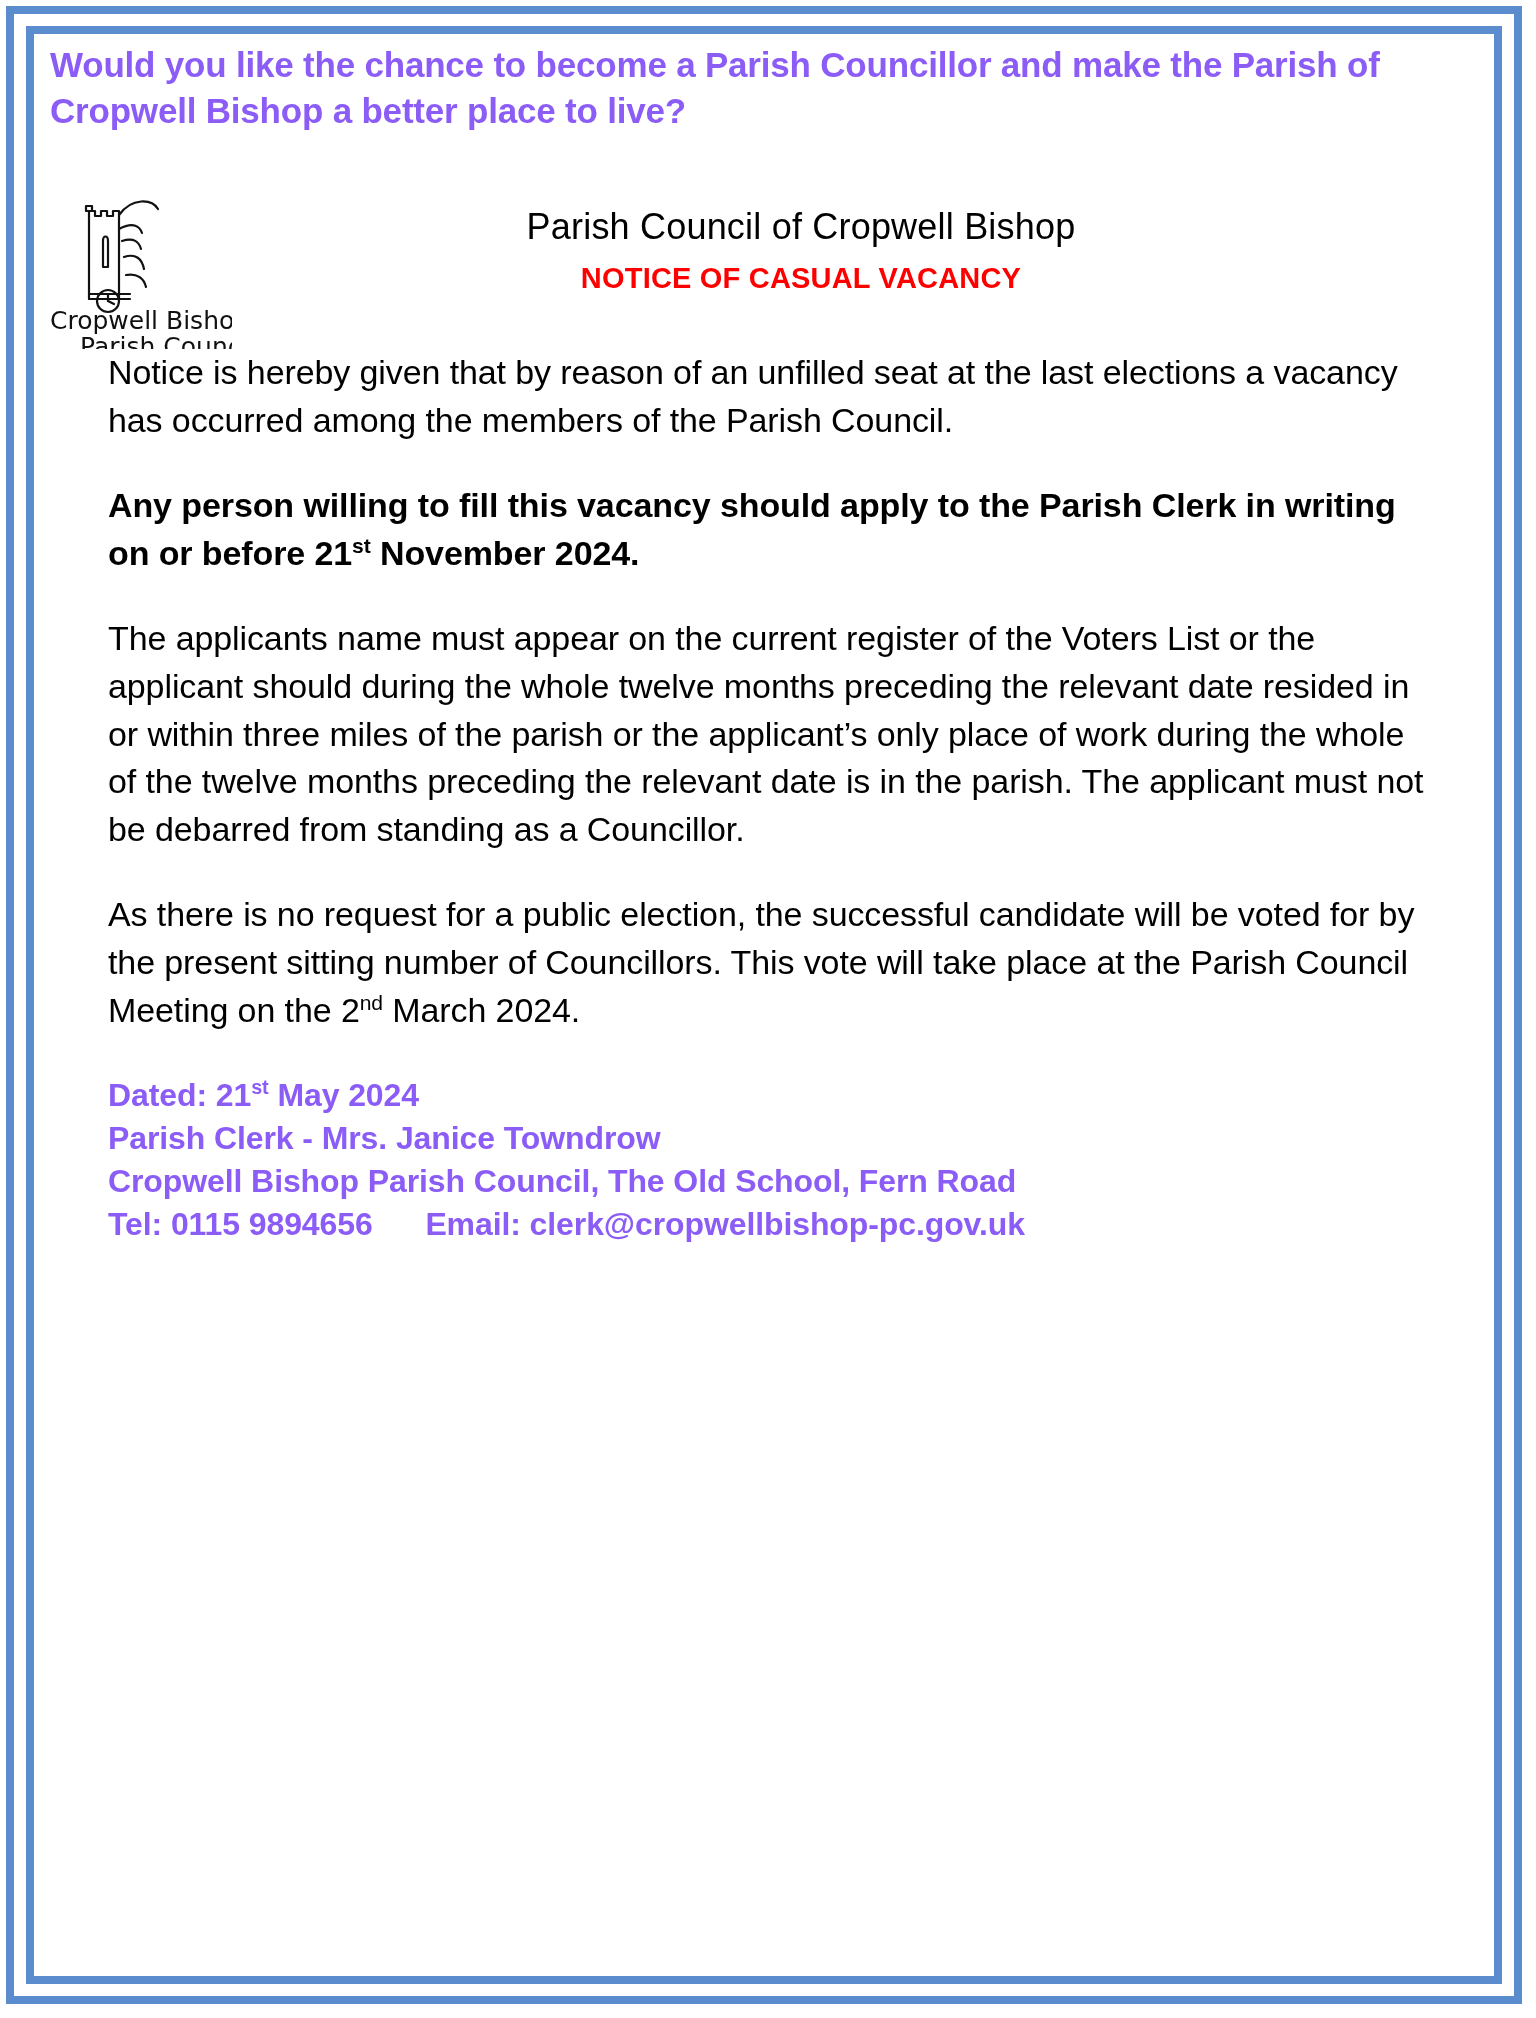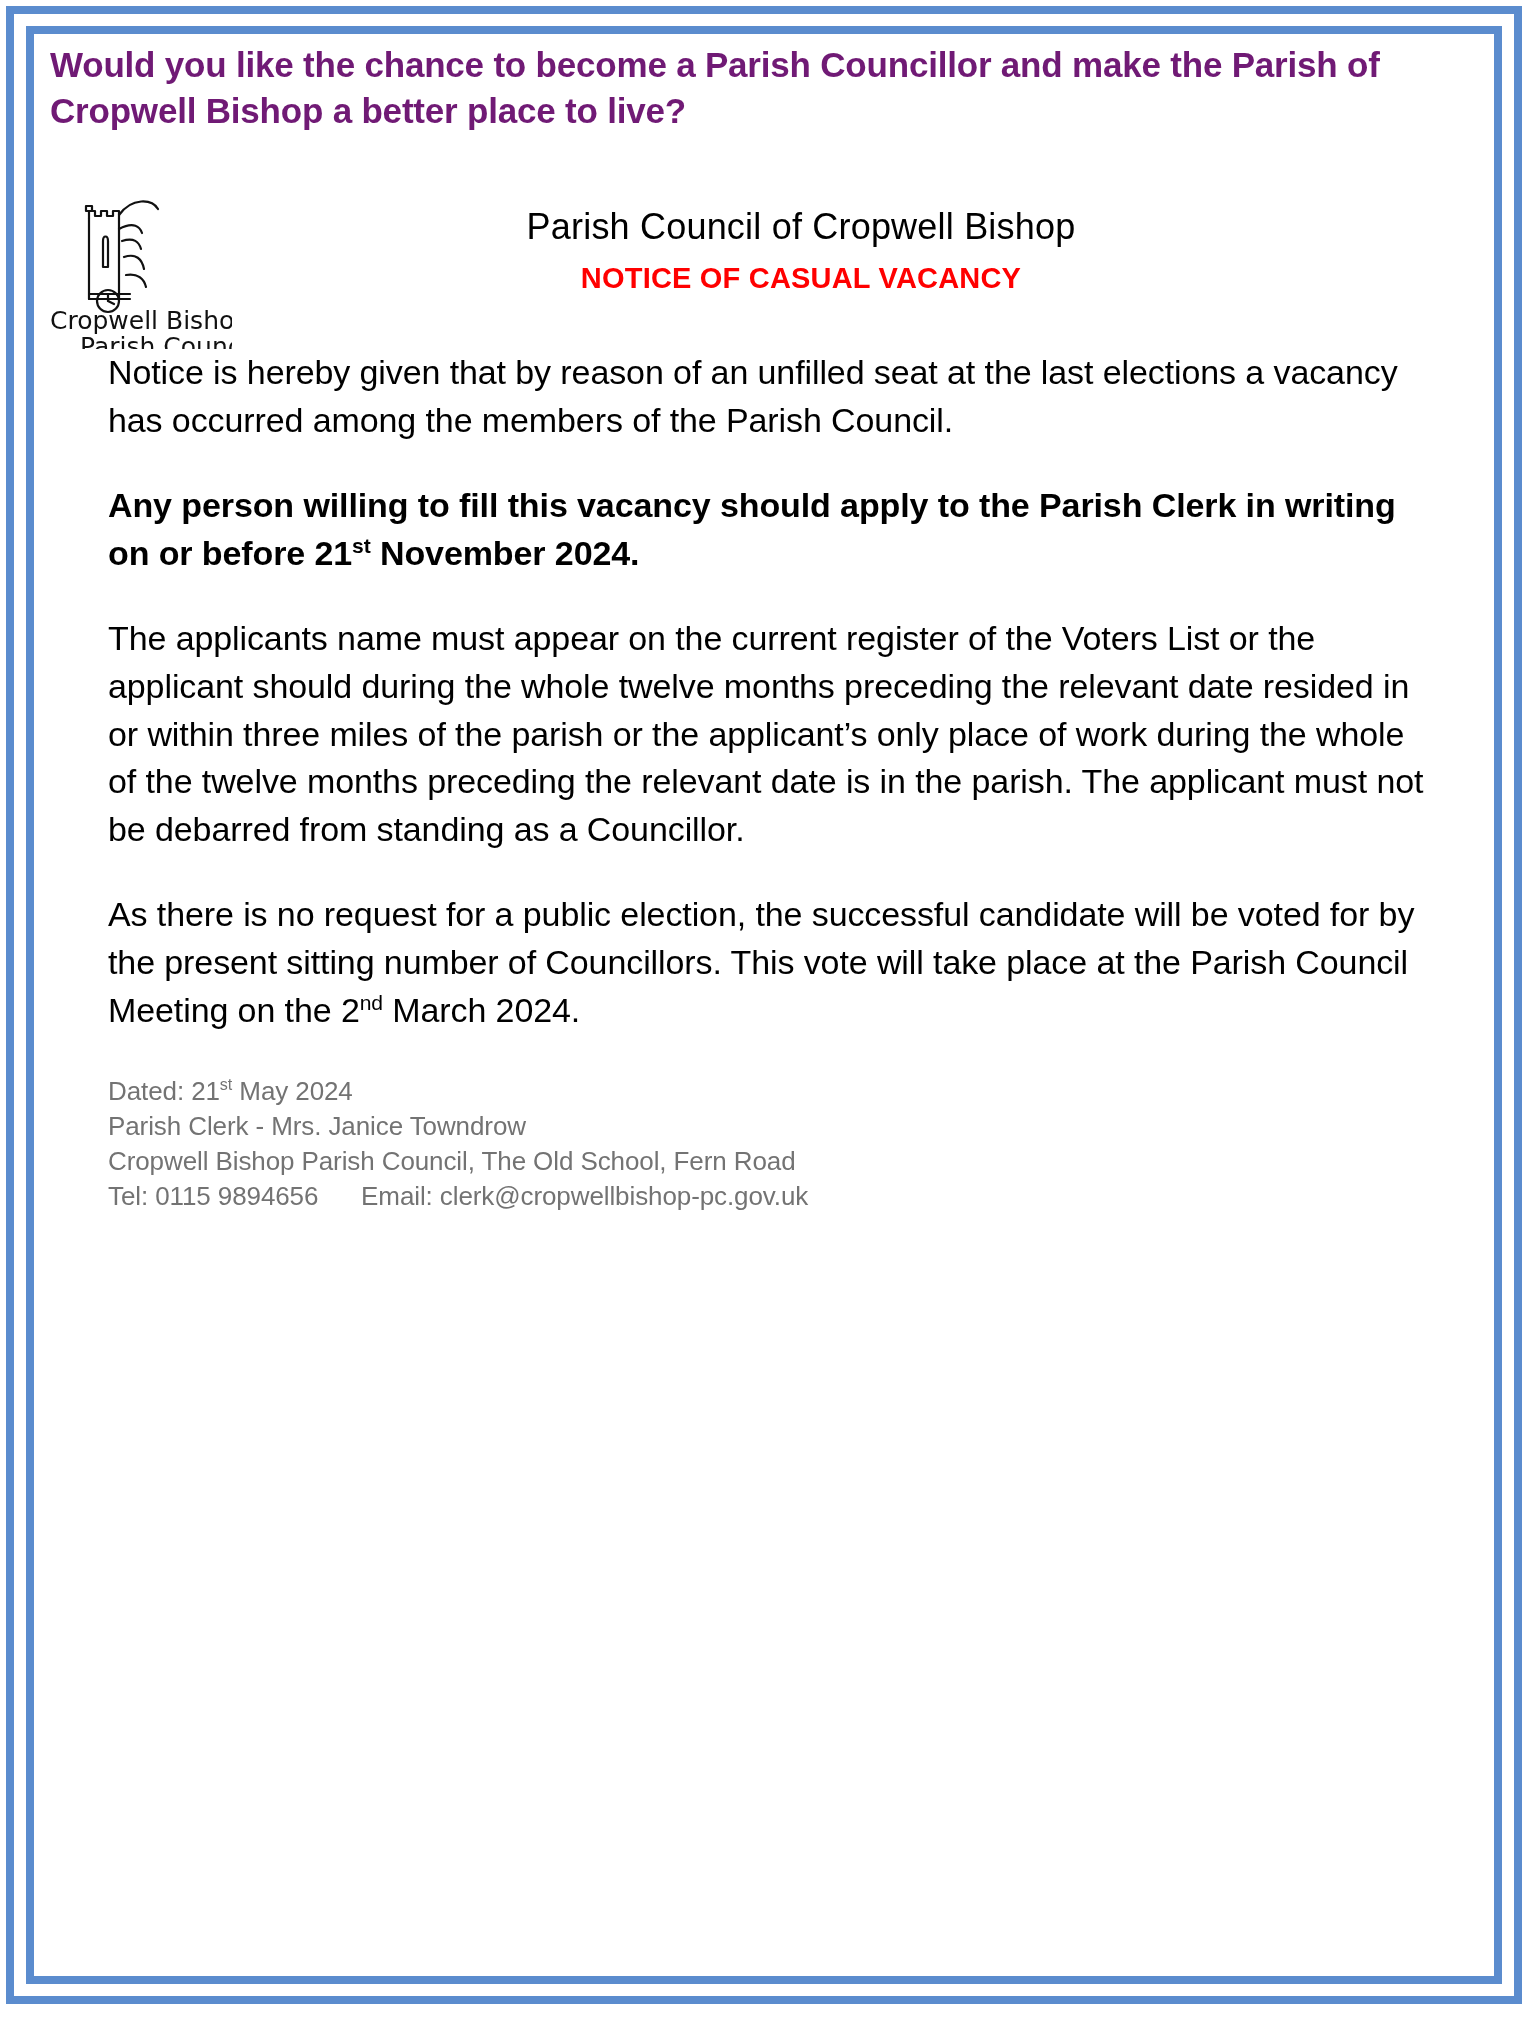--- a/index.html
+++ b/index.html
@@ -46,21 +46,21 @@
   
   .intro {
     padding: 0 40px 0 8px;
   }
   .intro p {
     margin: 0 0 22px 0;
     font-weight: bold;
     font-size: 35px;
     line-height: 1.30;
     letter-spacing: -0.2px;
-    color: #701a75;
+    color: #8b5cf6;
     font-stretch: condensed;
   }
 
   
   .header-row {
     display: flex;
     align-items: flex-start;
     margin-top: 52px;
     padding-left: 4px;
   }
@@ -119,25 +119,26 @@
     line-height: 0;
   }
 
   
   .sig-block {
     margin-top: 40px;
     padding-left: 66px;
   }
   .sig-block div,
   .contact-block div {
-    font-size: 26px;
+    font-size: 32px;
     line-height: 1.34;
-    color: #737373;
+    color: #8b5cf6;
     font-stretch: condensed;
     letter-spacing: -0.1px;
+    font-weight: bold;
   }
   .contact-block {
     padding-left: 66px;
   }
   .tel-email {
     white-space: pre;
   }
 </style>
 </head>
 <body>

